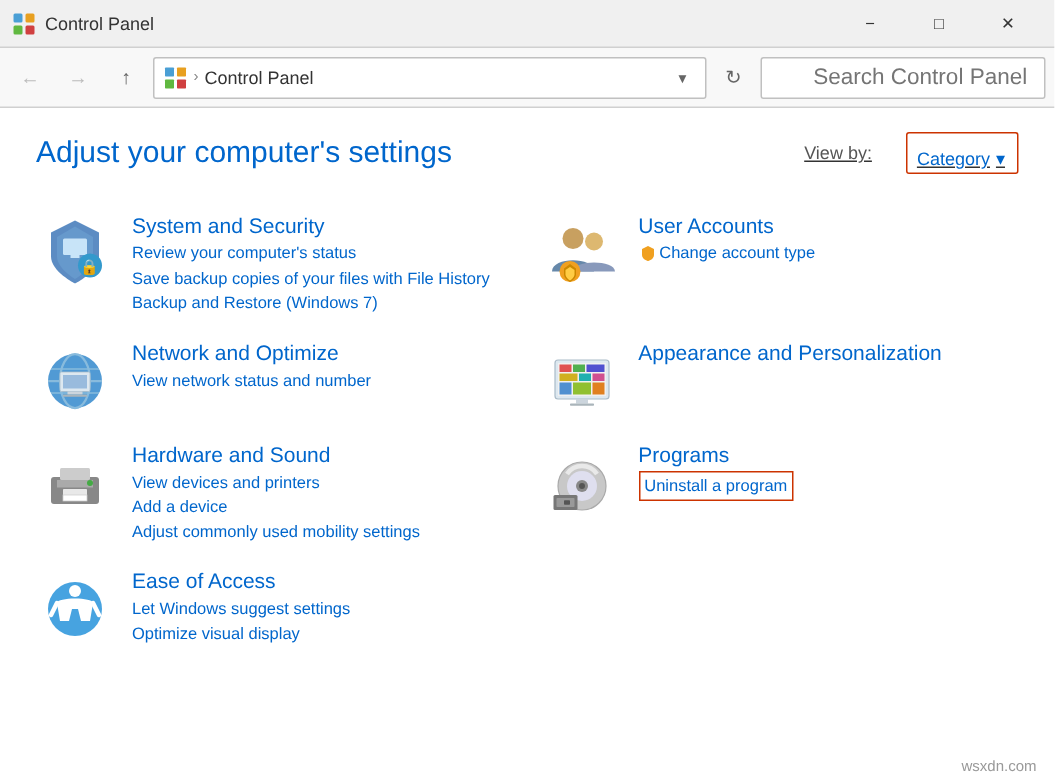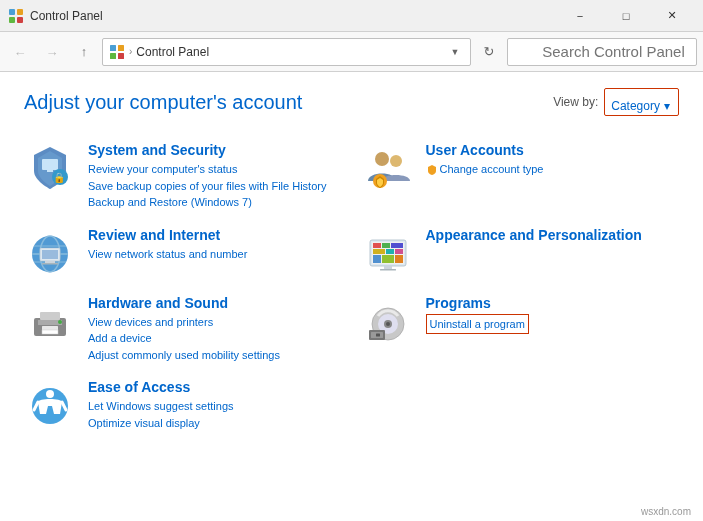--- a/index.html
+++ b/index.html
@@ -154,23 +154,24 @@
       margin-bottom: 18px;
     }
     .page-title {
       font-size: 20px;
       color: #0066cc;
       font-weight: 300;
     }
     .view-by {
       display: flex;
       align-items: center;
-      gap: 6px;
+      gap: 23px;
       font-size: 12px;
       color: #333;
+      text-decoration: underline;
     }
     .view-by-label { color: #555; }
     .view-by-dropdown {
       display: flex;
       align-items: center;
       gap: 4px;
       border: 1px solid #cc3300;
       padding: 10px 8px 2px 6px;
       cursor: pointer;
       border-radius: 2px;
@@ -198,21 +199,21 @@
       display: flex;
       align-items: center;
       justify-content: center;
     }
     .category-content { flex: 1; }
     .category-title {
       font-size: 14px;
       color: #0066cc;
       cursor: pointer;
       margin-bottom: 3px;
-      font-weight: 700;
+      font-weight: 400;
     }
     .category-link {
       display: block;
       font-size: 11px;
       color: #0066cc;
       cursor: pointer;
       line-height: 1.5;
     }
     .category-link.highlight-box {
       border: 1px solid #cc3300;
@@ -268,21 +269,21 @@
       <svg width="14" height="14" viewBox="0 0 14 14">
         <circle cx="5.5" cy="5.5" r="4" fill="none" stroke="#666" stroke-width="1.5"></circle>
         <line x1="9" y1="9" x2="13" y2="13" stroke="#666" stroke-width="1.5"></line>
       </svg>
     </button>
   </div>
 </div>
 
 <div class="main-content">
   <div class="page-header">
-    <h1 class="page-title">Adjust your computer's account</h1>
+    <h1 class="page-title">Adjust your computer's settings</h1>
     <div class="view-by">
       <span class="view-by-label">View by:</span>
       <div class="view-by-dropdown">
         <span>Category</span>
         <span>▾</span>
       </div>
     </div>
   </div>
 
   <div class="categories-grid">
@@ -343,21 +344,21 @@
           <line x1="8" y1="18" x2="40" y2="18" stroke="#88bbdd" stroke-width="1"></line>
           <line x1="8" y1="34" x2="40" y2="34" stroke="#88bbdd" stroke-width="1"></line>
 
           <rect x="14" y="20" width="20" height="13" rx="1" fill="#dde8f0" stroke="#aabbc8" stroke-width="0.5"></rect>
           <rect x="16" y="22" width="16" height="9" fill="#99bbdd"></rect>
           <rect x="19" y="33" width="10" height="2" fill="#ccd5dd"></rect>
           <rect x="16" y="35" width="16" height="1.5" fill="#aab5bb" rx="0.5"></rect>
         </svg>
       </div>
       <div class="category-content">
-        <div class="category-title">Review and Internet</div>
+        <div class="category-title">Network and Optimize</div>
         <a class="category-link">View network status and number</a>
       </div>
     </div>
 
     <div class="category-item">
       <div class="category-icon">
         <svg width="48" height="50" viewBox="0 0 48 50">
 
           <rect x="6" y="12" width="36" height="26" rx="2" fill="#dde8f0" stroke="#aabbc8" stroke-width="0.8"></rect>
           <rect x="8" y="14" width="32" height="22" fill="#f0f0f0"></rect>

